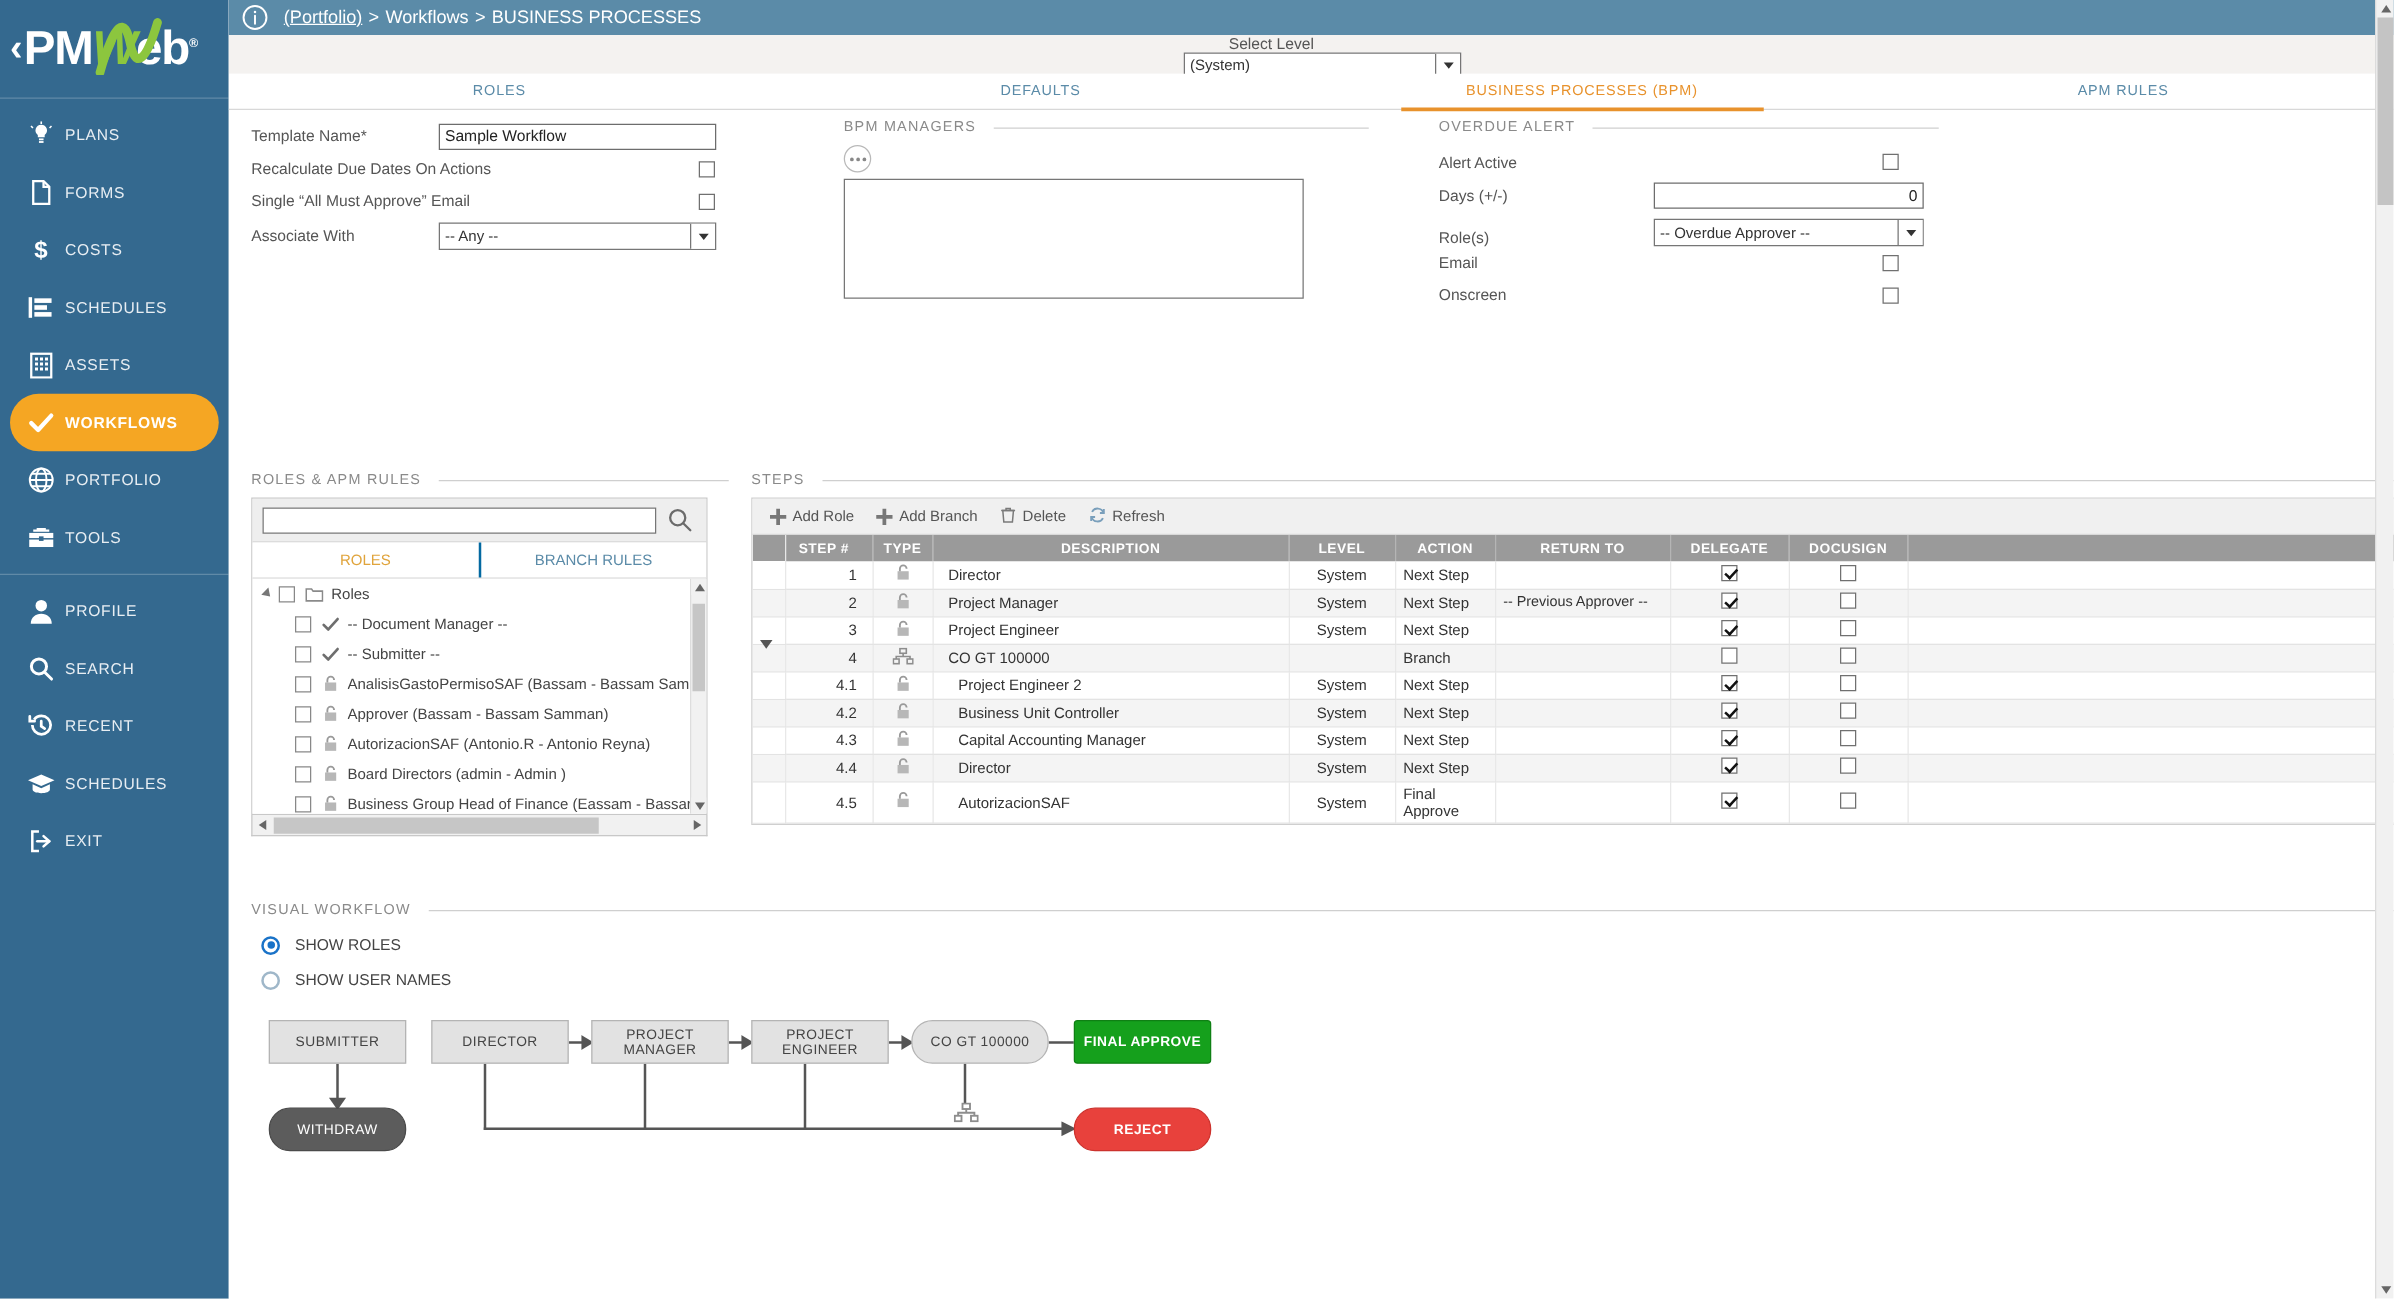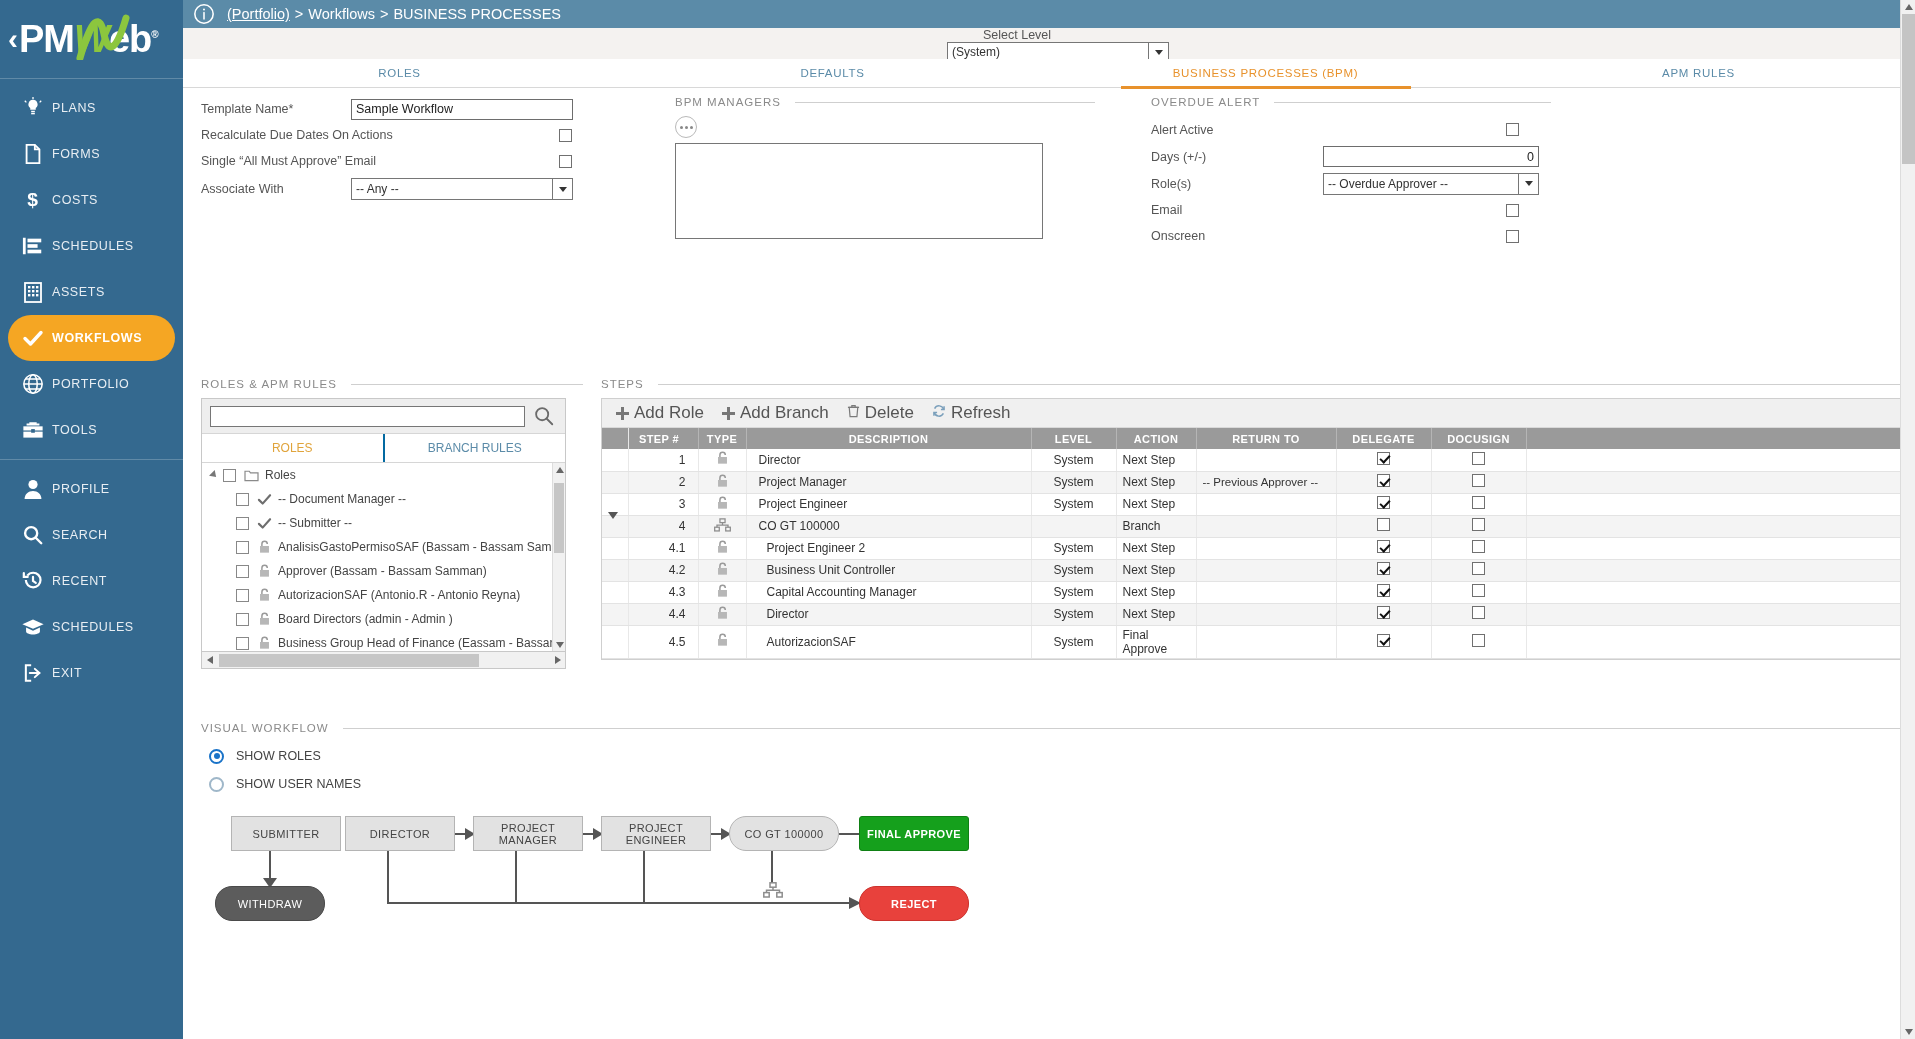--- a/index.html
+++ b/index.html
@@ -186,21 +186,21 @@
   .th-track { flex: 1 1 auto; height: 13px; position: relative; }
   .th-thumb { position: absolute; left: 2px; top: 0; width: 260px; height: 13px; background: #c6c6c6; }
 
   
   .panel-steps { position: absolute; left: 418px; top: 290px; width: 1470px; }
   .steps-shell { border: 1px solid #cfcfcf; background: #fff; width: 1445px; }
   .steps-toolbar {
     height: 29px; background: #f0f0f0; display: flex; align-items: center;
     gap: 18px; padding-left: 14px; border-bottom: 1px solid #d9d9d9;
   }
-  .tb-btn { display: flex; align-items: center; gap: 5px; font-size: 17px; color: #555; cursor: pointer; }
+  .tb-btn { display: flex; align-items: center; gap: 5px; font-size: 12px; color: #555; cursor: pointer; }
   .plus-i { position: relative; width: 13px; height: 13px; display: inline-block; }
   .plus-i::before, .plus-i::after { content: ""; position: absolute; background: #777; }
   .plus-i::before { left: 5px; top: 0; width: 3px; height: 13px; }
   .plus-i::after { left: 0; top: 5px; width: 13px; height: 3px; }
 
   table.steps { width: 100%; border-collapse: collapse; font-size: 12px; }
   table.steps thead th {
     background: #9a9a9a; color: #fff; font-size: 11px; font-weight: bold;
     letter-spacing: 0.4px; height: 21px; border-right: 1px solid #b5b5b5; text-align: center; padding: 0 4px;
   }
@@ -505,21 +505,21 @@
           <span class="ft-line"></span>
         </div>
         <div class="formrow" style="height:27px;">
           <span class="flabel" style="width:355px;flex:0 0 355px;">Alert Active</span>
           <span class="cbx"></span>
         </div>
         <div class="formrow" style="height:27px;">
           <span class="flabel" style="width:172px;flex:0 0 172px;">Days (+/-)</span>
           <input class="ftext" style="width: 216px; text-align: right;" value="0">
         </div>
-        <div class="formrow" style="height:27px;">
+        <div class="formrow" style="height:27px;align-items:flex-end;">
           <span class="flabel" style="width:172px;flex:0 0 172px;">Role(s)</span>
           <div class="sel-wrap" style="width:216px;">
             <span class="sel-val">-- Overdue Approver --</span>
             <span class="sel-arrow">
                 <i class="caret-d"></i>
               </span>
           </div>
         </div>
         <div class="formrow" style="height:25px;">
           <span class="flabel" style="width:355px;flex:0 0 355px;">Email</span>
@@ -907,21 +907,21 @@
 
           <span style="position:absolute;left:562px;top:66px;">
             <svg width="20" height="16" viewBox="0 0 20 16" fill="none" stroke="#8d8d8d" stroke-width="1.5">
                 <rect x="7" y="0.8" width="6" height="4.4"></rect>
                 <rect x="0.8" y="10.6" width="5.4" height="4.4"></rect>
                 <rect x="13.8" y="10.6" width="5.4" height="4.4"></rect>
                 <path d="M10 5.2v3M3.5 10.6V8.2h13v2.4"></path>
               </svg>
           </span>
 
-          <div class="node" style="left:14px;top:0;width:110px;height:35px;margin-left:16px;">
+          <div class="node" style="left:14px;top:0;width:110px;height:35px;">
               <span>SUBMITTER</span>
             </div>
           <div class="node dark" style="left:14px;top:70px;width:110px;height:35px;">
               <span>WITHDRAW</span>
             </div>
           <div class="node" style="left:144px;top:0;width:110px;height:35px;">
               <span>DIRECTOR</span>
             </div>
           <div class="node" style="left:272px;top:0;width:110px;height:35px;">
               <span>PROJECT MANAGER</span>

